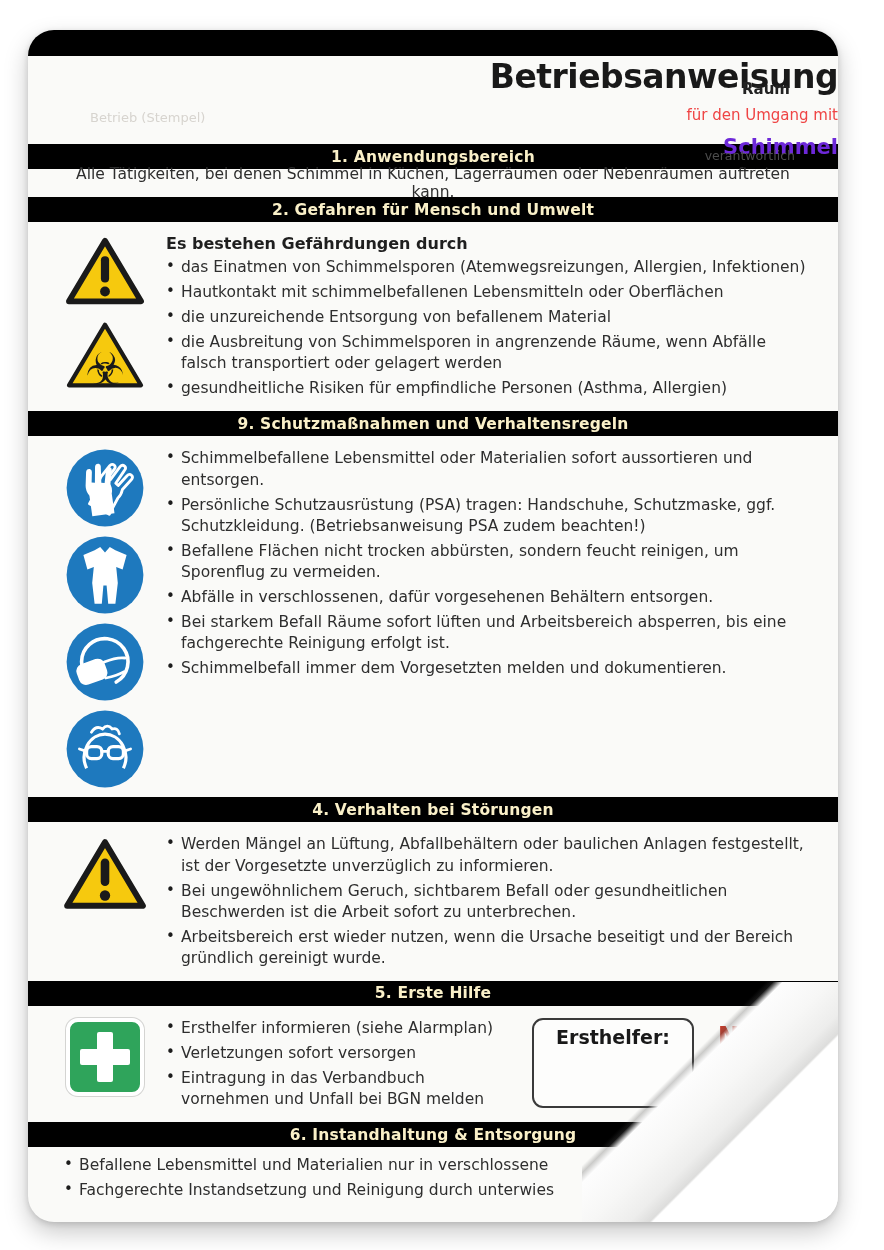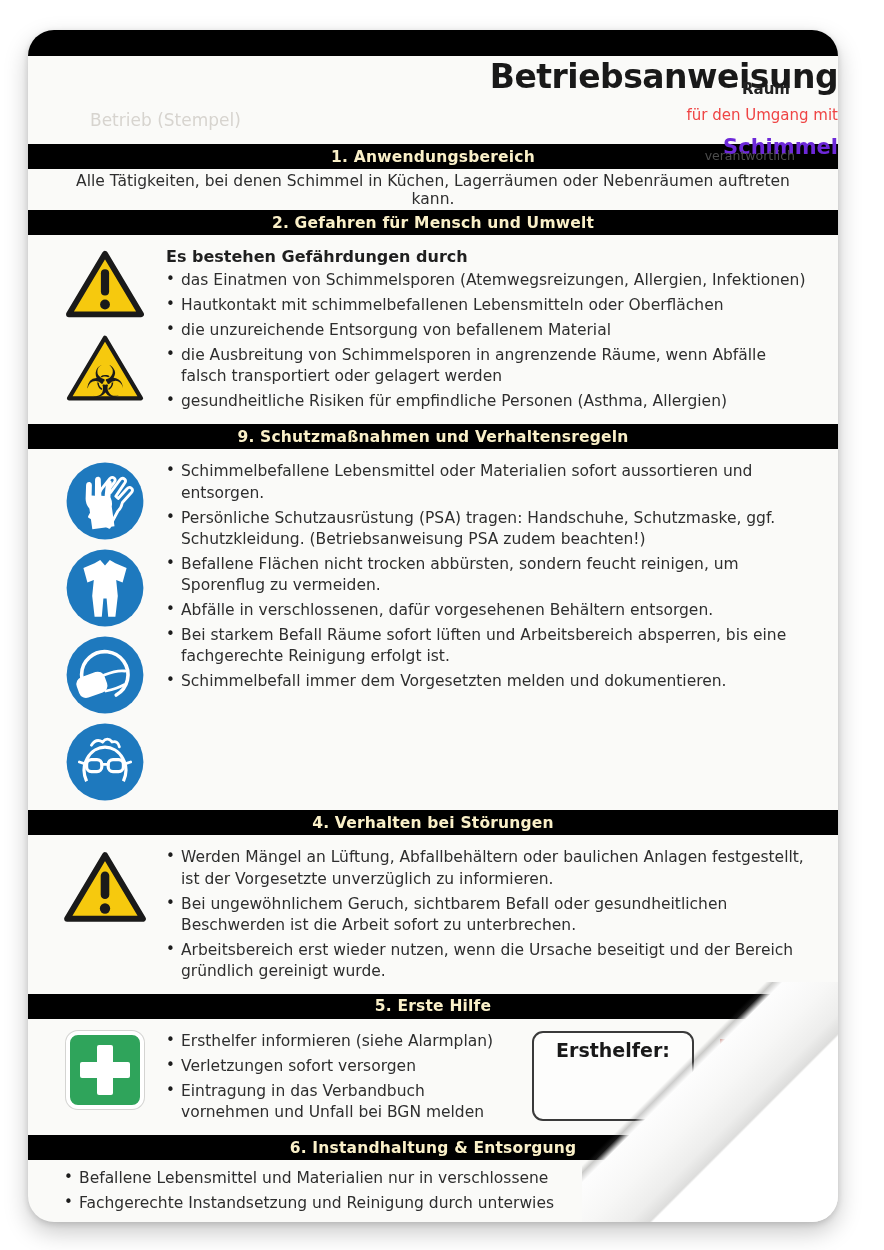--- a/index.html
+++ b/index.html
@@ -23,29 +23,29 @@
     display:flex; flex-direction:column;
   }
 
   .band { background:#000000; flex:0 0 auto; display:flex; align-items:center; justify-content:center; }
   .band-title { color:#FAF0C8; font-weight:bold; font-size:15.5px; letter-spacing:0.2px; }
   .band.pad-top { height:26px; }
   .band.sec { height:25px; }
 
   
   .header-block { position:relative; height:88px; flex:0 0 auto; }
-  .stamp { position:absolute; left:62px; top:54px; font-size:17px; color:#d7d4cf; }
+  .stamp { position:absolute; left:62px; top:54px; font-size:13px; color:#d7d4cf; }
   .header-center { position:absolute; left:0; right:0; top:4px; text-align:right; }
   .doc-title { font-size:33px; font-weight:800; letter-spacing:-0.5px; color:#191919; line-height:1.05; }
   .doc-subtitle { font-size:15px; color:#ef4444; margin-top:11px; }
   .doc-subject { font-size:21px; font-weight:800; color:#6d28d9; margin-top:11px; }
   .room-label { position:absolute; right:48px; top:24px; font-size:15px; font-weight:bold; color:#222;text-align:right; }
   .responsible-label { position:absolute; right:43px; top:92px; font-size:12.5px; color:#4d4d4d; }
 
-  .scope-block { height:41px; flex:0 0 auto; display:flex; align-items:center; justify-content:center; padding:0 30px; }
+  .scope-block { height:28px; flex:0 0 auto; display:flex; align-items:center; justify-content:center; padding:0 30px; }
   .scope-text { font-size:15.5px; color:#2e2e2e; text-align:center; }
 
   .content { display:flex; flex:0 0 auto; padding:8px 28px 8px 34px; gap:16px; }
   .icon-col { flex:0 0 86px; display:flex; flex-direction:column; align-items:center; gap:10px; padding-top:4px; }
   .text-col { flex:1 1 auto; padding-top:4px; }
   .intro { font-weight:bold; font-size:16px; margin:0 0 4px 2px; color:#1f1f1f; }
   ul.bullets { margin:0; padding:0; list-style:none; }
   ul.bullets li { position:relative; padding-left:17px; margin:0 0 4px 0; font-size:15.5px; line-height:1.36; color:#2e2e2e; }
   ul.bullets li::before { content:"•"; position:absolute; left:2px; top:-1px; font-size:15px; color:#1c1c1c; }
 

